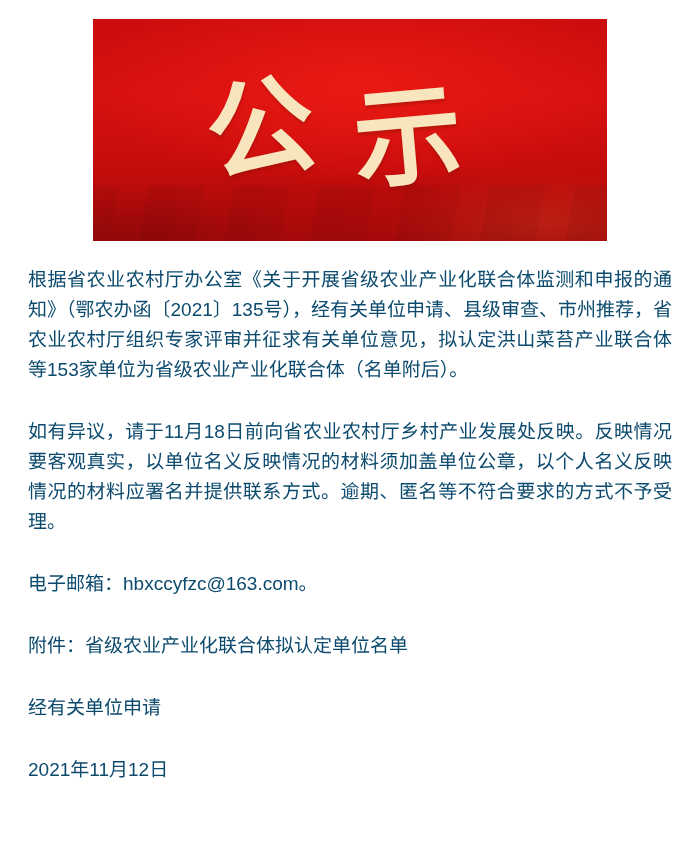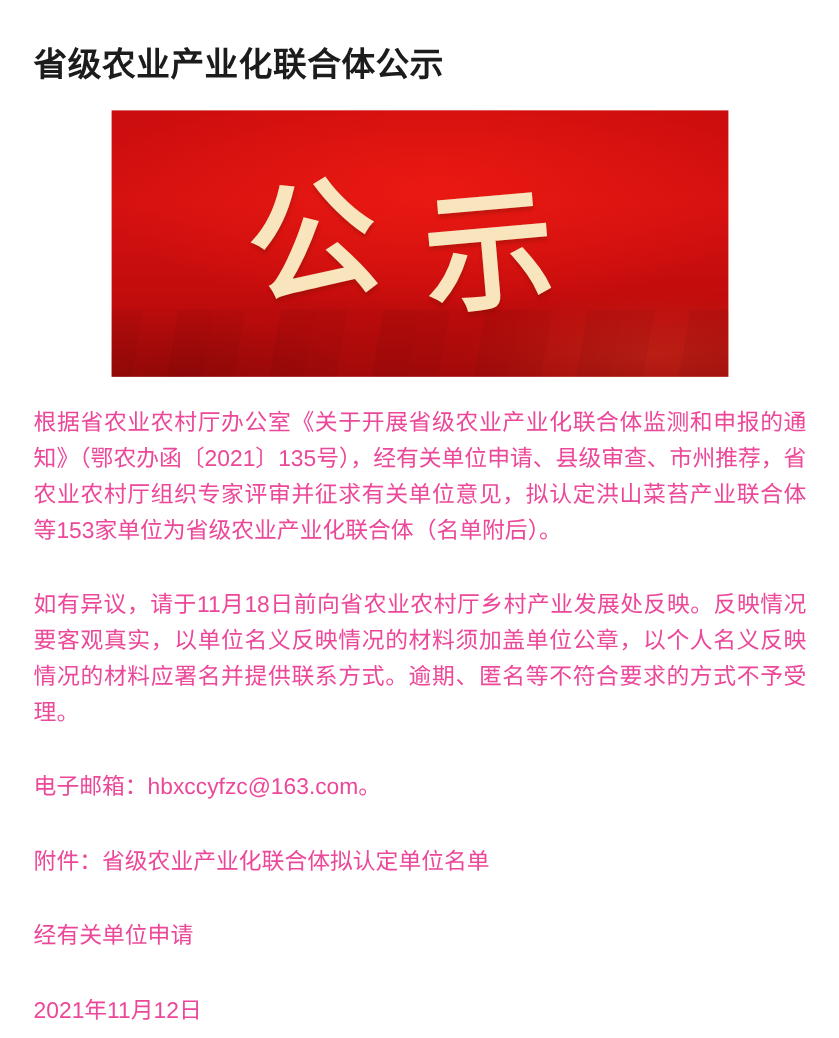--- a/index.html
+++ b/index.html
@@ -70,32 +70,31 @@
     line-height: 1;
     font-weight: 700;
     color: #f9e5bd;
     text-shadow: 0 3px 3px rgba(110, 20, 0, 0.30);
   }
   .bchar.c1 { transform: rotate(-9deg); margin-right: 38px; }
   .bchar.c2 { transform: rotate(-5deg) translateY(8px); }
   .body-p {
     font-size: 19px;
     line-height: 30px;
-    color: #ec4899;
+    color: #0c4a6e;
     text-align: justify;
   }
   .body-p.first { margin-top: 24px; }
   .body-p + .body-p { margin-top: 32px; }
 </style>
 </head>
 <body>
 
 <div class="article">
 
-  <h1 class="page-title">省级农业产业化联合体公示</h1>
 
 
   <div class="banner-wrap">
     <div class="banner">
       <div class="banner-text">
         <span class="bchar c1">公</span>
         <span class="bchar c2">示</span>
       </div>
     </div>
   </div>

